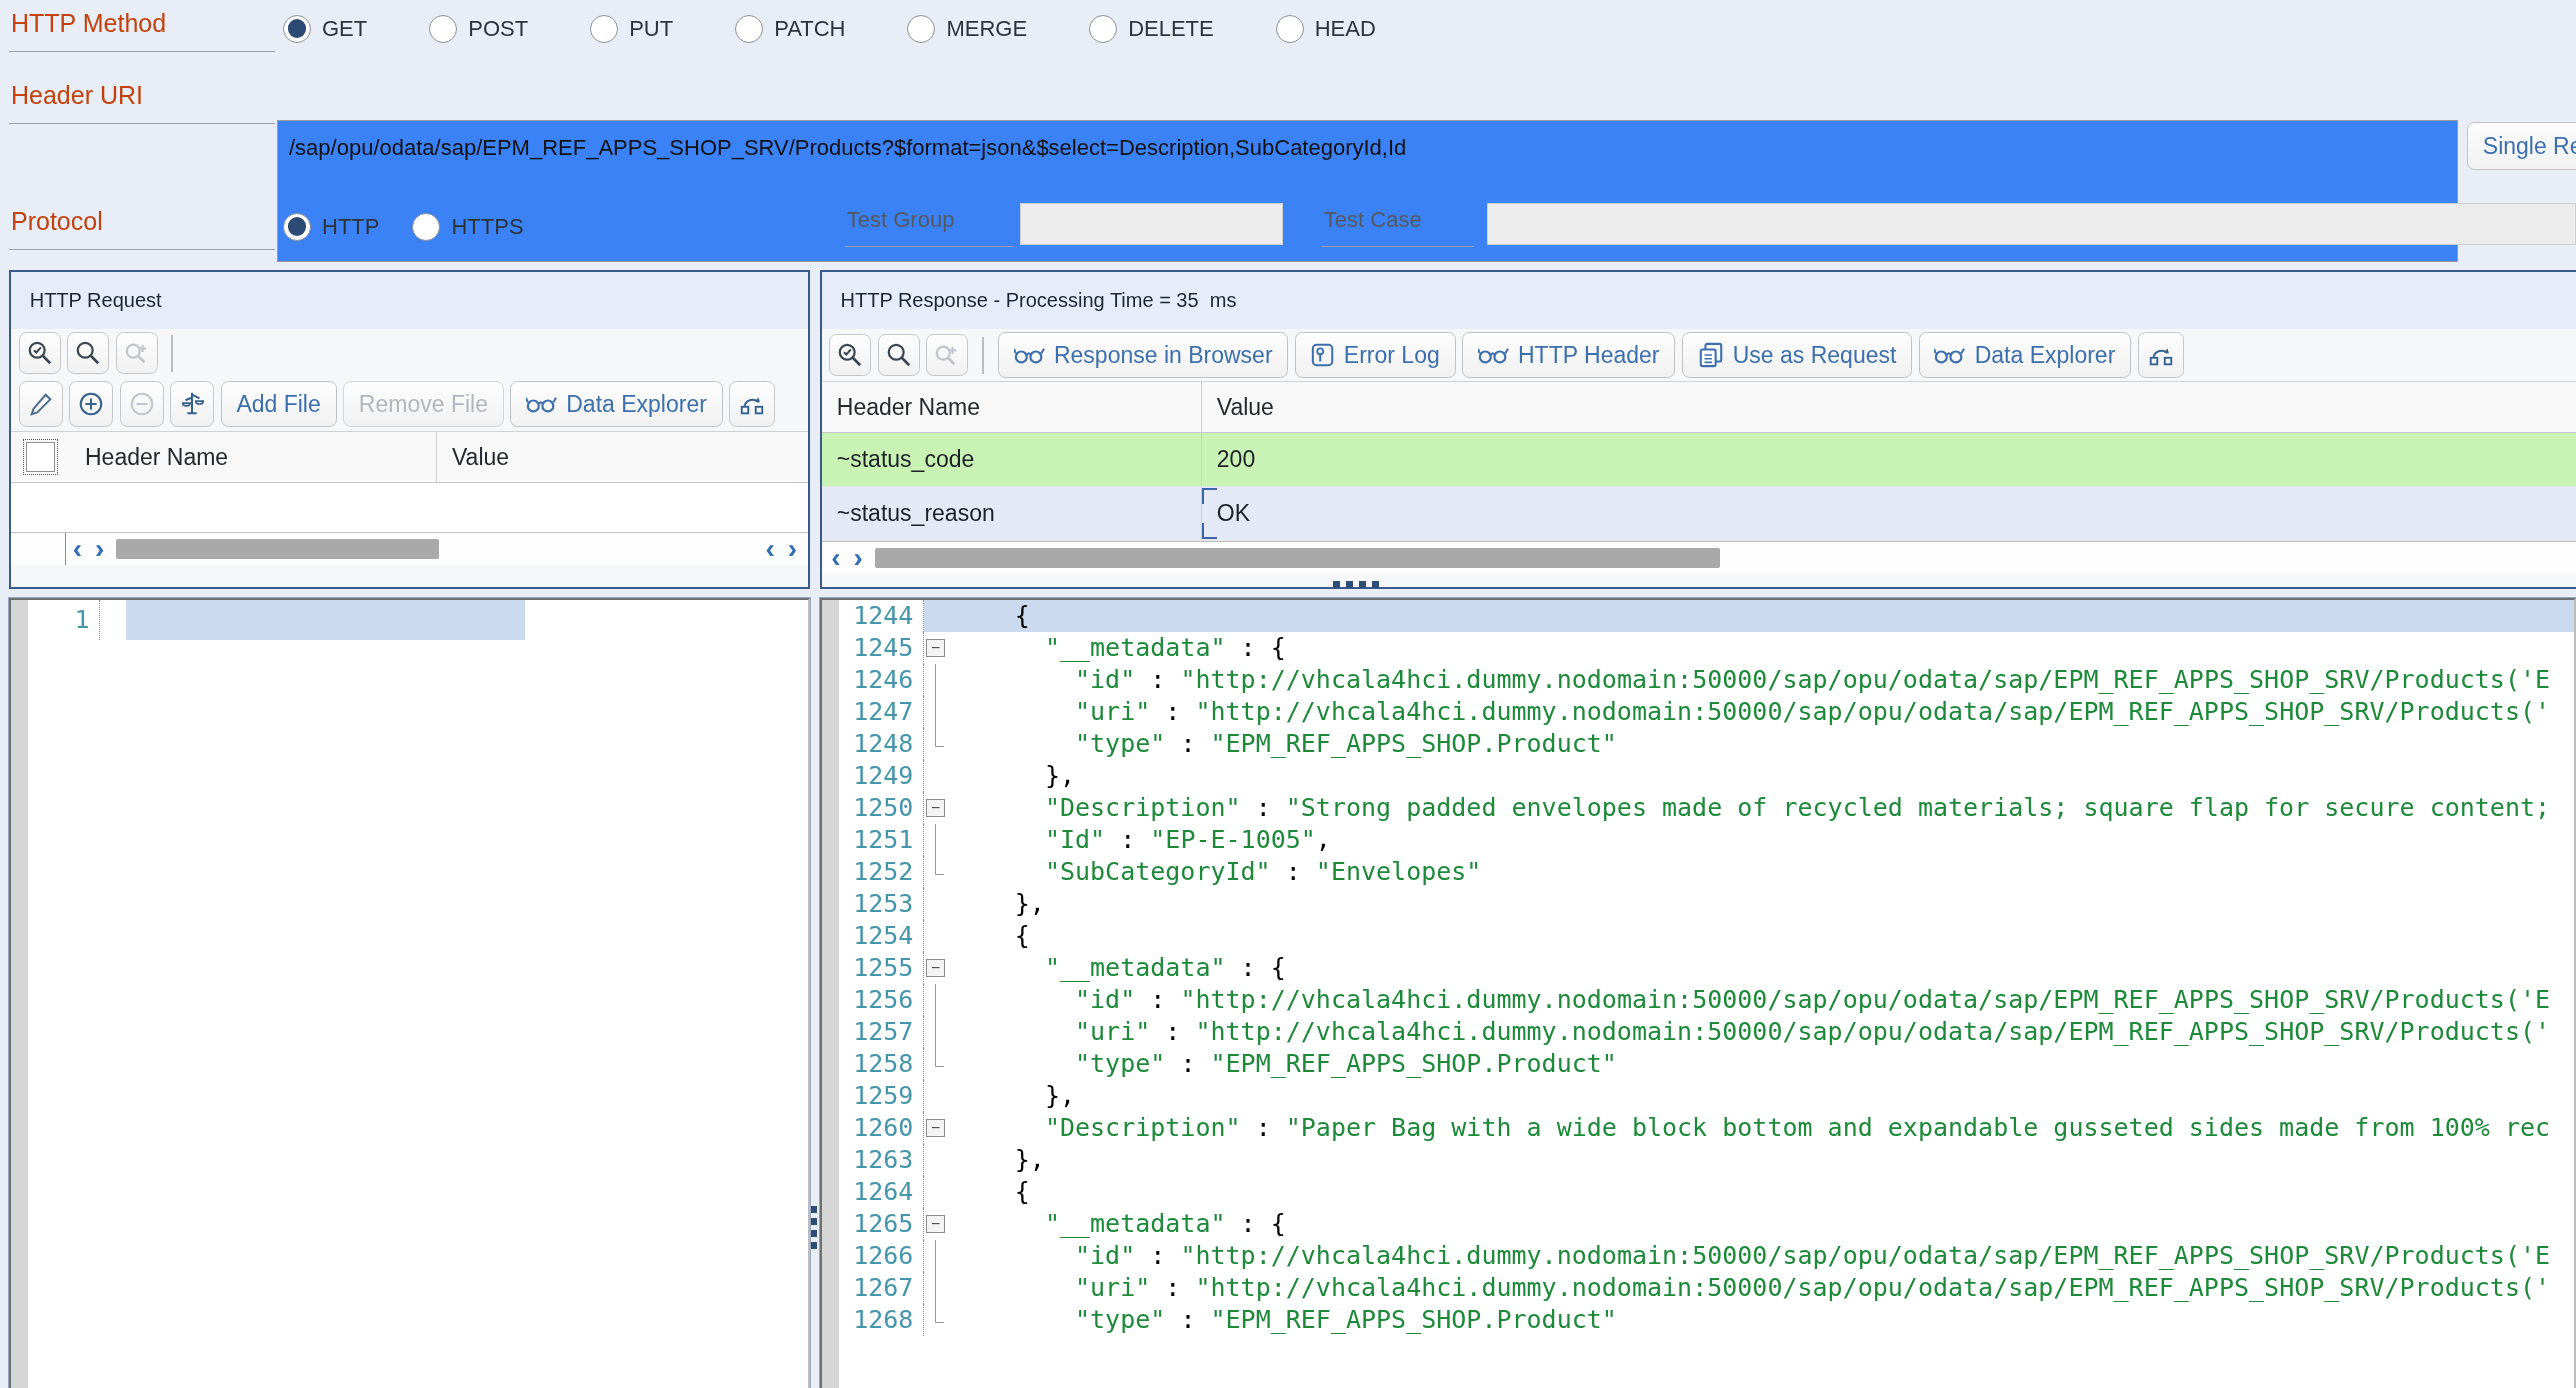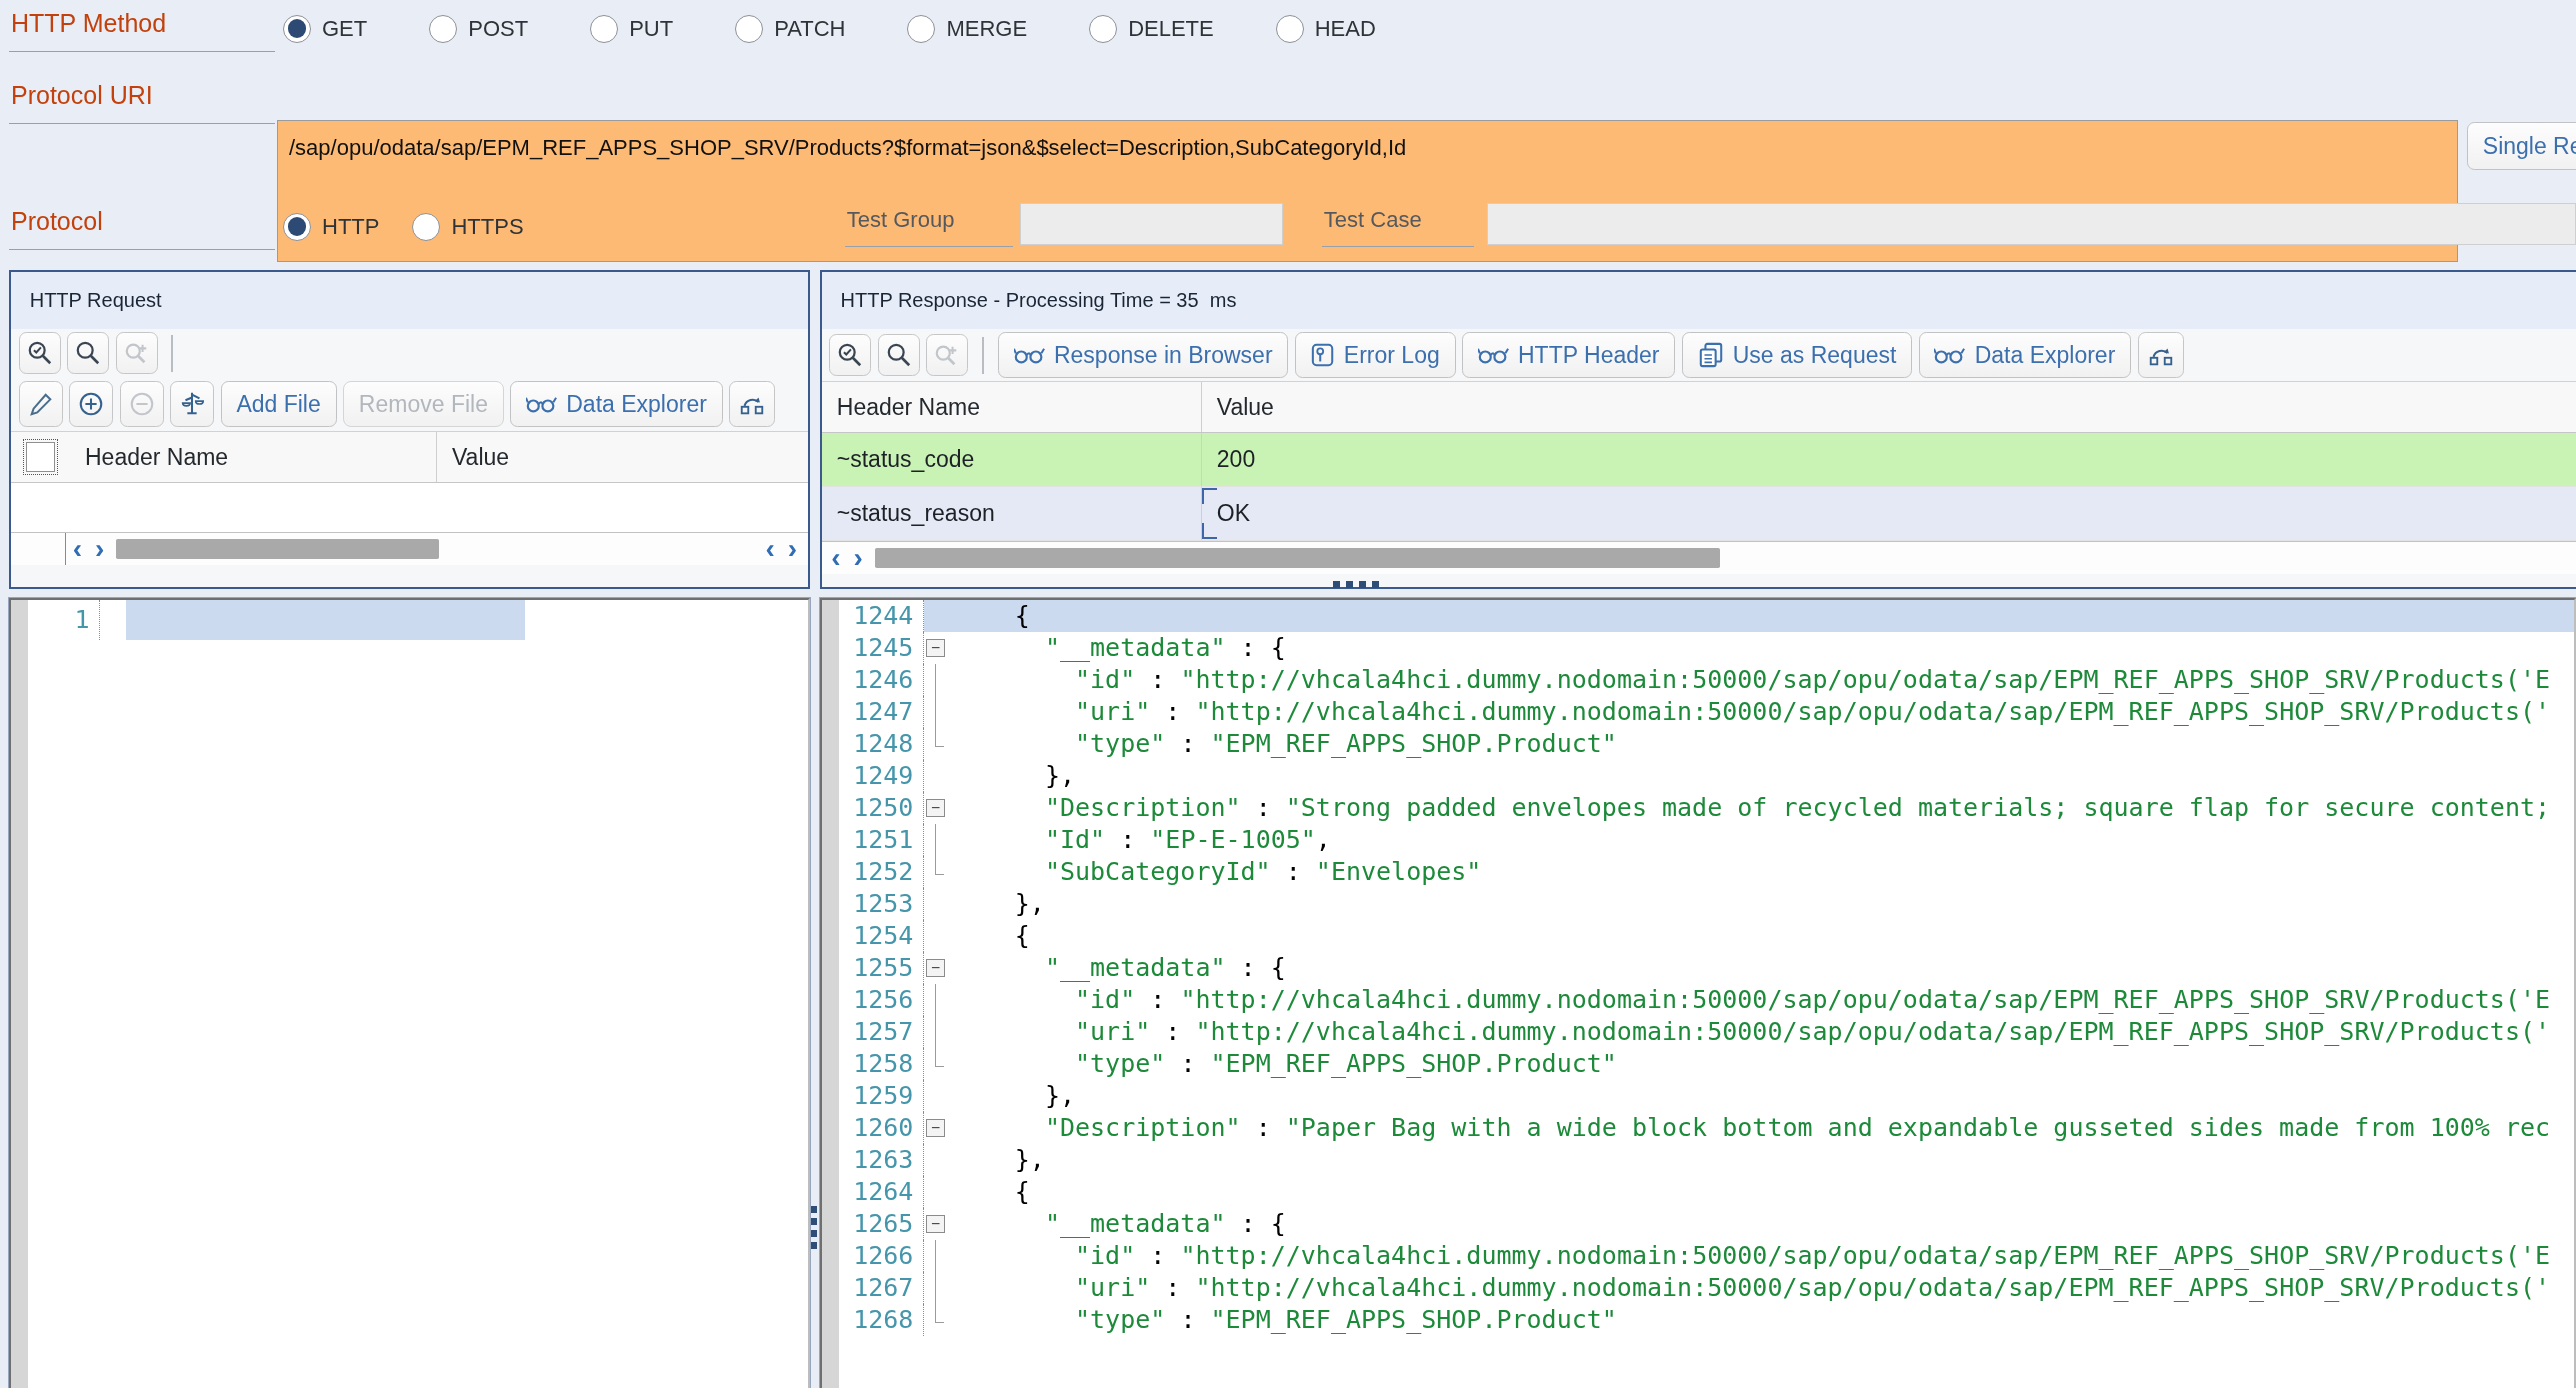--- a/index.html
+++ b/index.html
@@ -17,21 +17,21 @@
   .radio-circle { width:28px; height:28px; border-radius:50%;
     border:1.8px solid #8d9097; background:#fff; position:relative; flex:0 0 auto; }
   .radio-circle.sel::after { content:""; position:absolute; inset:3.7px;
     border-radius:50%; background:#2d4a74; }
   .radio-label { font-size:22px; color:#2e3338; }
 
   .gray-input { position:absolute; height:42px; background:#ececec;
     border:0.9px solid #cfcfcf; }
 
   #uri-box { position:absolute; left:277px; top:63px; width:2181px; height:142px;
-    background:#fdba74; border:1.8px solid #9b9b9b; resize:none; overflow:hidden;
+    background:#3b82f6; border:1.8px solid #9b9b9b; resize:none; overflow:hidden;
     font-family:"Liberation Sans", sans-serif; font-size:22px; color:#111;
     padding:13px 11px; line-height:28px; }
 
   .sap-btn { display:inline-flex; align-items:center; gap:9.2px; height:46px;
     background:linear-gradient(#fdfdfd,#f1f1f1); border:1.8px solid #c2c2c2;
     border-radius:7.4px; color:#3b6fae; font-size:23px; padding:0 14.8px;
     white-space:nowrap; }
   .sap-btn.disabled { color:#b2b7be; border-color:#d5d5d5;border-radius:8px; }
   .icon-btn { width:42px; height:42px; display:inline-flex; align-items:center;
     justify-content:center; background:linear-gradient(#fdfdfd,#f1f1f1);
@@ -146,21 +146,21 @@
         <span class="radio-label">DELETE</span>
       </span>
       <span class="radio-item">
         <span class="radio-circle"></span>
         <span class="radio-label">HEAD</span>
       </span>
     </div>
 </div>
 
 <div style="position:absolute;left:0;top:57px;width:2576px;height:157px;">
-  <span class="form-label" style="top:16.6px;">Protocol URI</span>
+  <span class="form-label" style="top:16.6px;">Header URI</span>
   <textarea id="uri-box" spellcheck="false" style="">/sap/opu/odata/sap/EPM_REF_APPS_SHOP_SRV/Products?$format=json&amp;$select=Description,SubCategoryId,Id</textarea>
   <button class="sap-btn" id="single-request-btn">Single Request</button>
 </div>
 
 <div style="position:absolute;left:0;top:196px;width:2576px;height:54px;padding-left:44px;">
   <span class="form-label" style="top:3.7px;">Protocol</span>
   <div class="radio-row" id="protocol-radios" style="left:283px;top:16.6px;gap:33px;">
       <span class="radio-item">
         <span class="radio-circle sel"></span>
         <span class="radio-label">HTTP</span>

